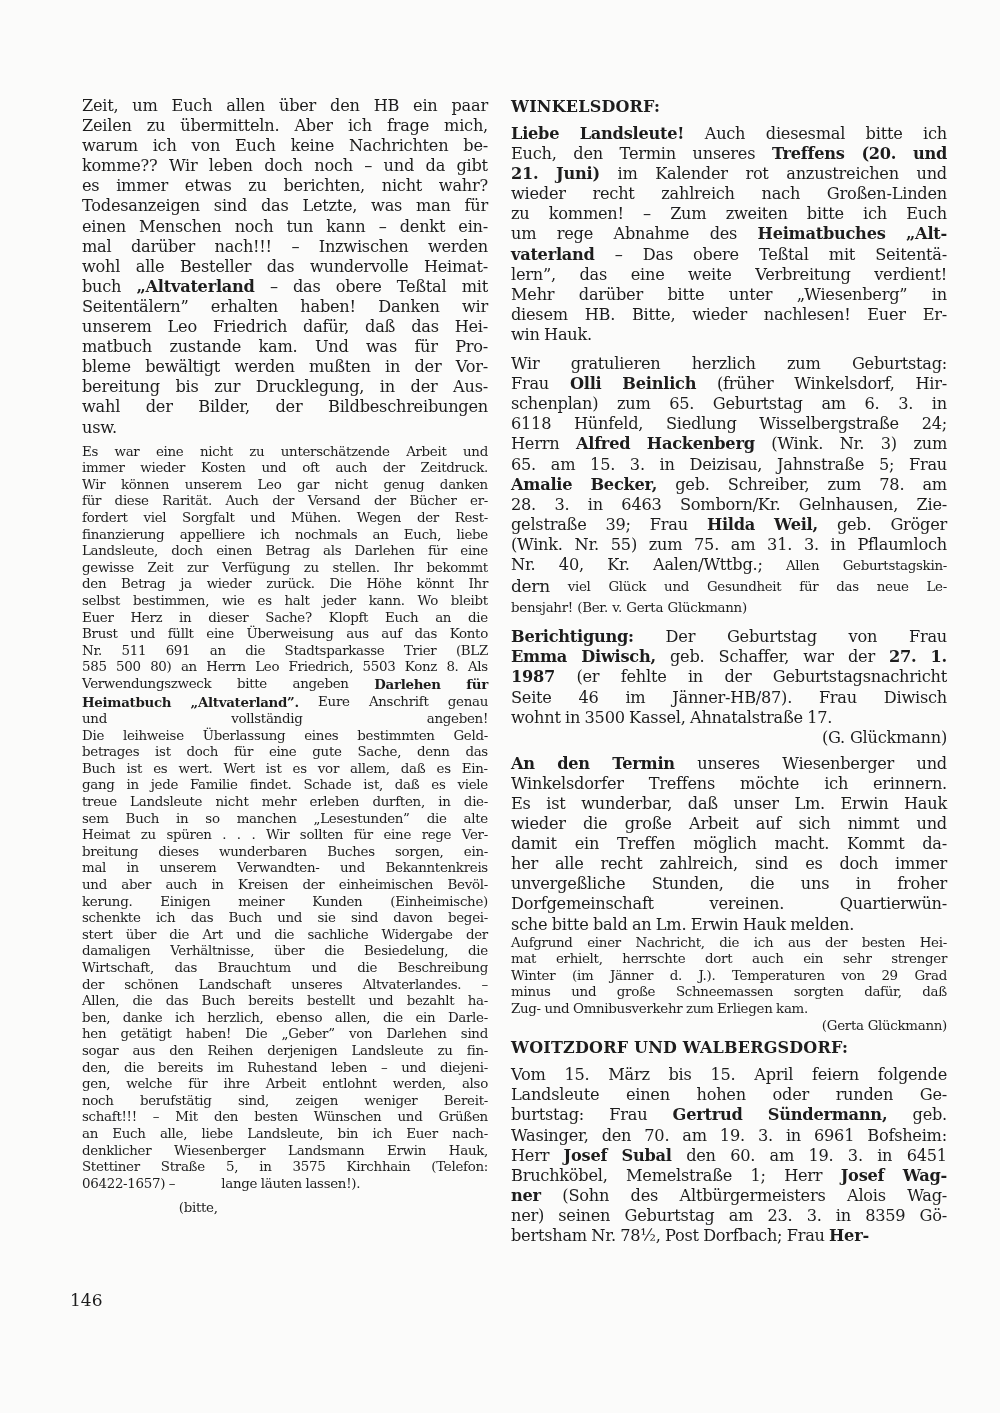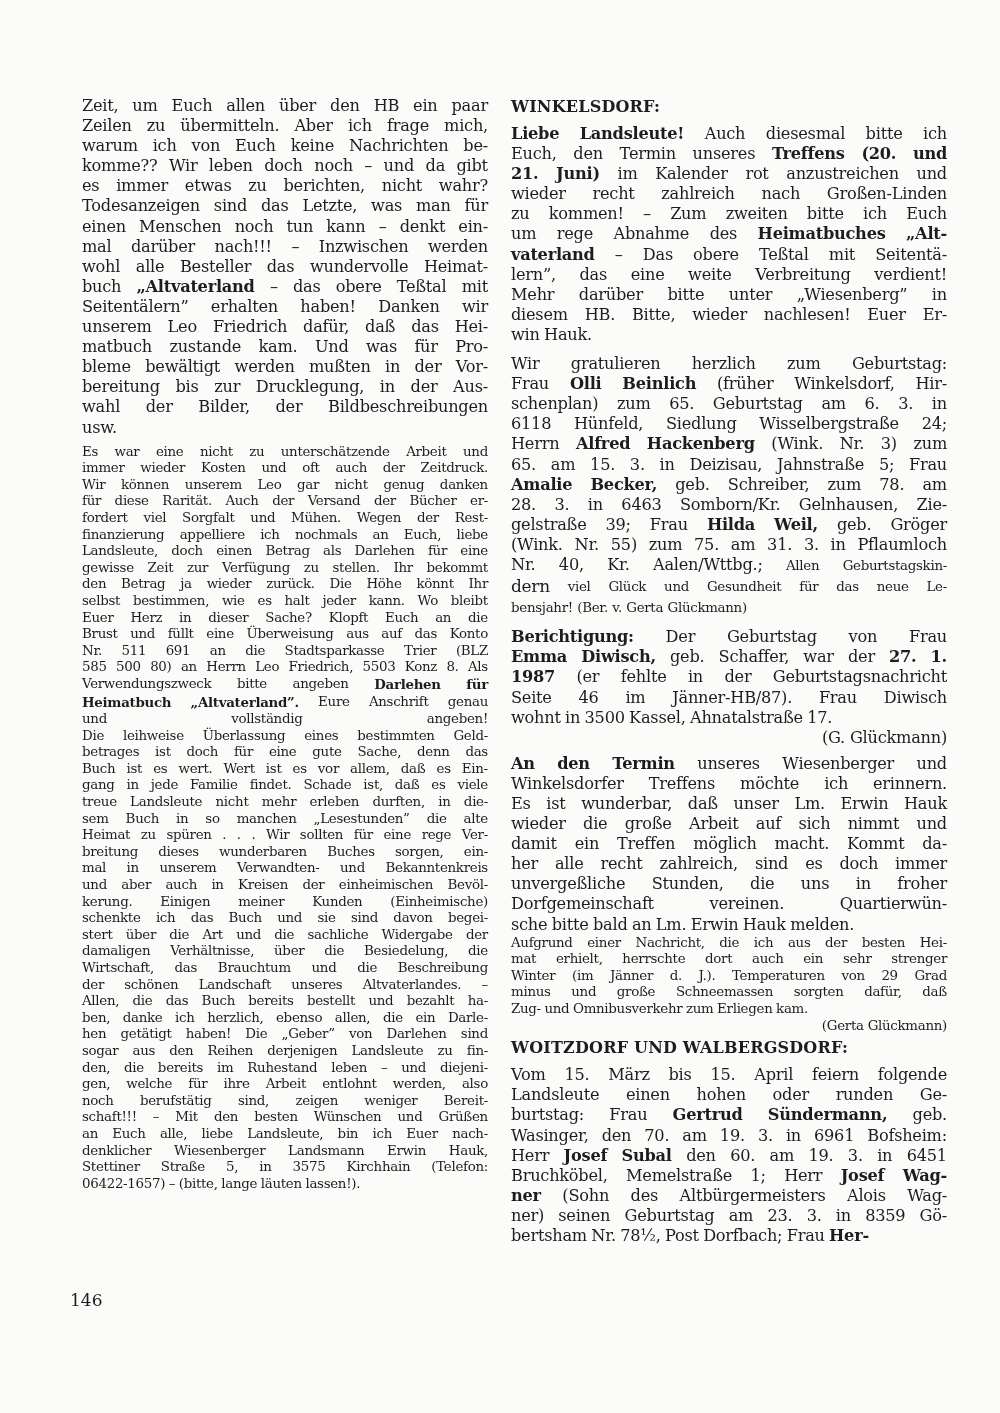--- a/index.html
+++ b/index.html
@@ -605,21 +605,21 @@
         <span class="w"><span>Straße</span></span>
         <span class="w"><span>5,</span></span>
         <span class="w"><span>in</span></span>
         <span class="w"><span>3575</span></span>
         <span class="w"><span>Kirchhain</span></span>
         <span class="w"><span>(Telefon:</span></span>
       </div>
       <div class="line last">
         <span class="w"><span>06422-1657)</span></span>
         <span class="w" style="margin-left: 0.27em;"><span>–</span></span>
-        <span class="w" style="margin-left: 0.27em;"><span>(bitte,</span></span>
+        <span class="w" style="margin-left: 0.27em; margin-top: 24px;"><span>(bitte,</span></span>
         <span class="w" style="margin-left: 0.27em;"><span>lange</span></span>
         <span class="w" style="margin-left: 0.27em;"><span>läuten</span></span>
         <span class="w" style="margin-left: 0.27em; text-align: center;"><span>lassen!).</span></span>
       </div>
     </div>
 </div>
 
 <div class="col col-right">
   <div class="heading">WINKELSDORF:</div>
   <div class="gap"></div>

